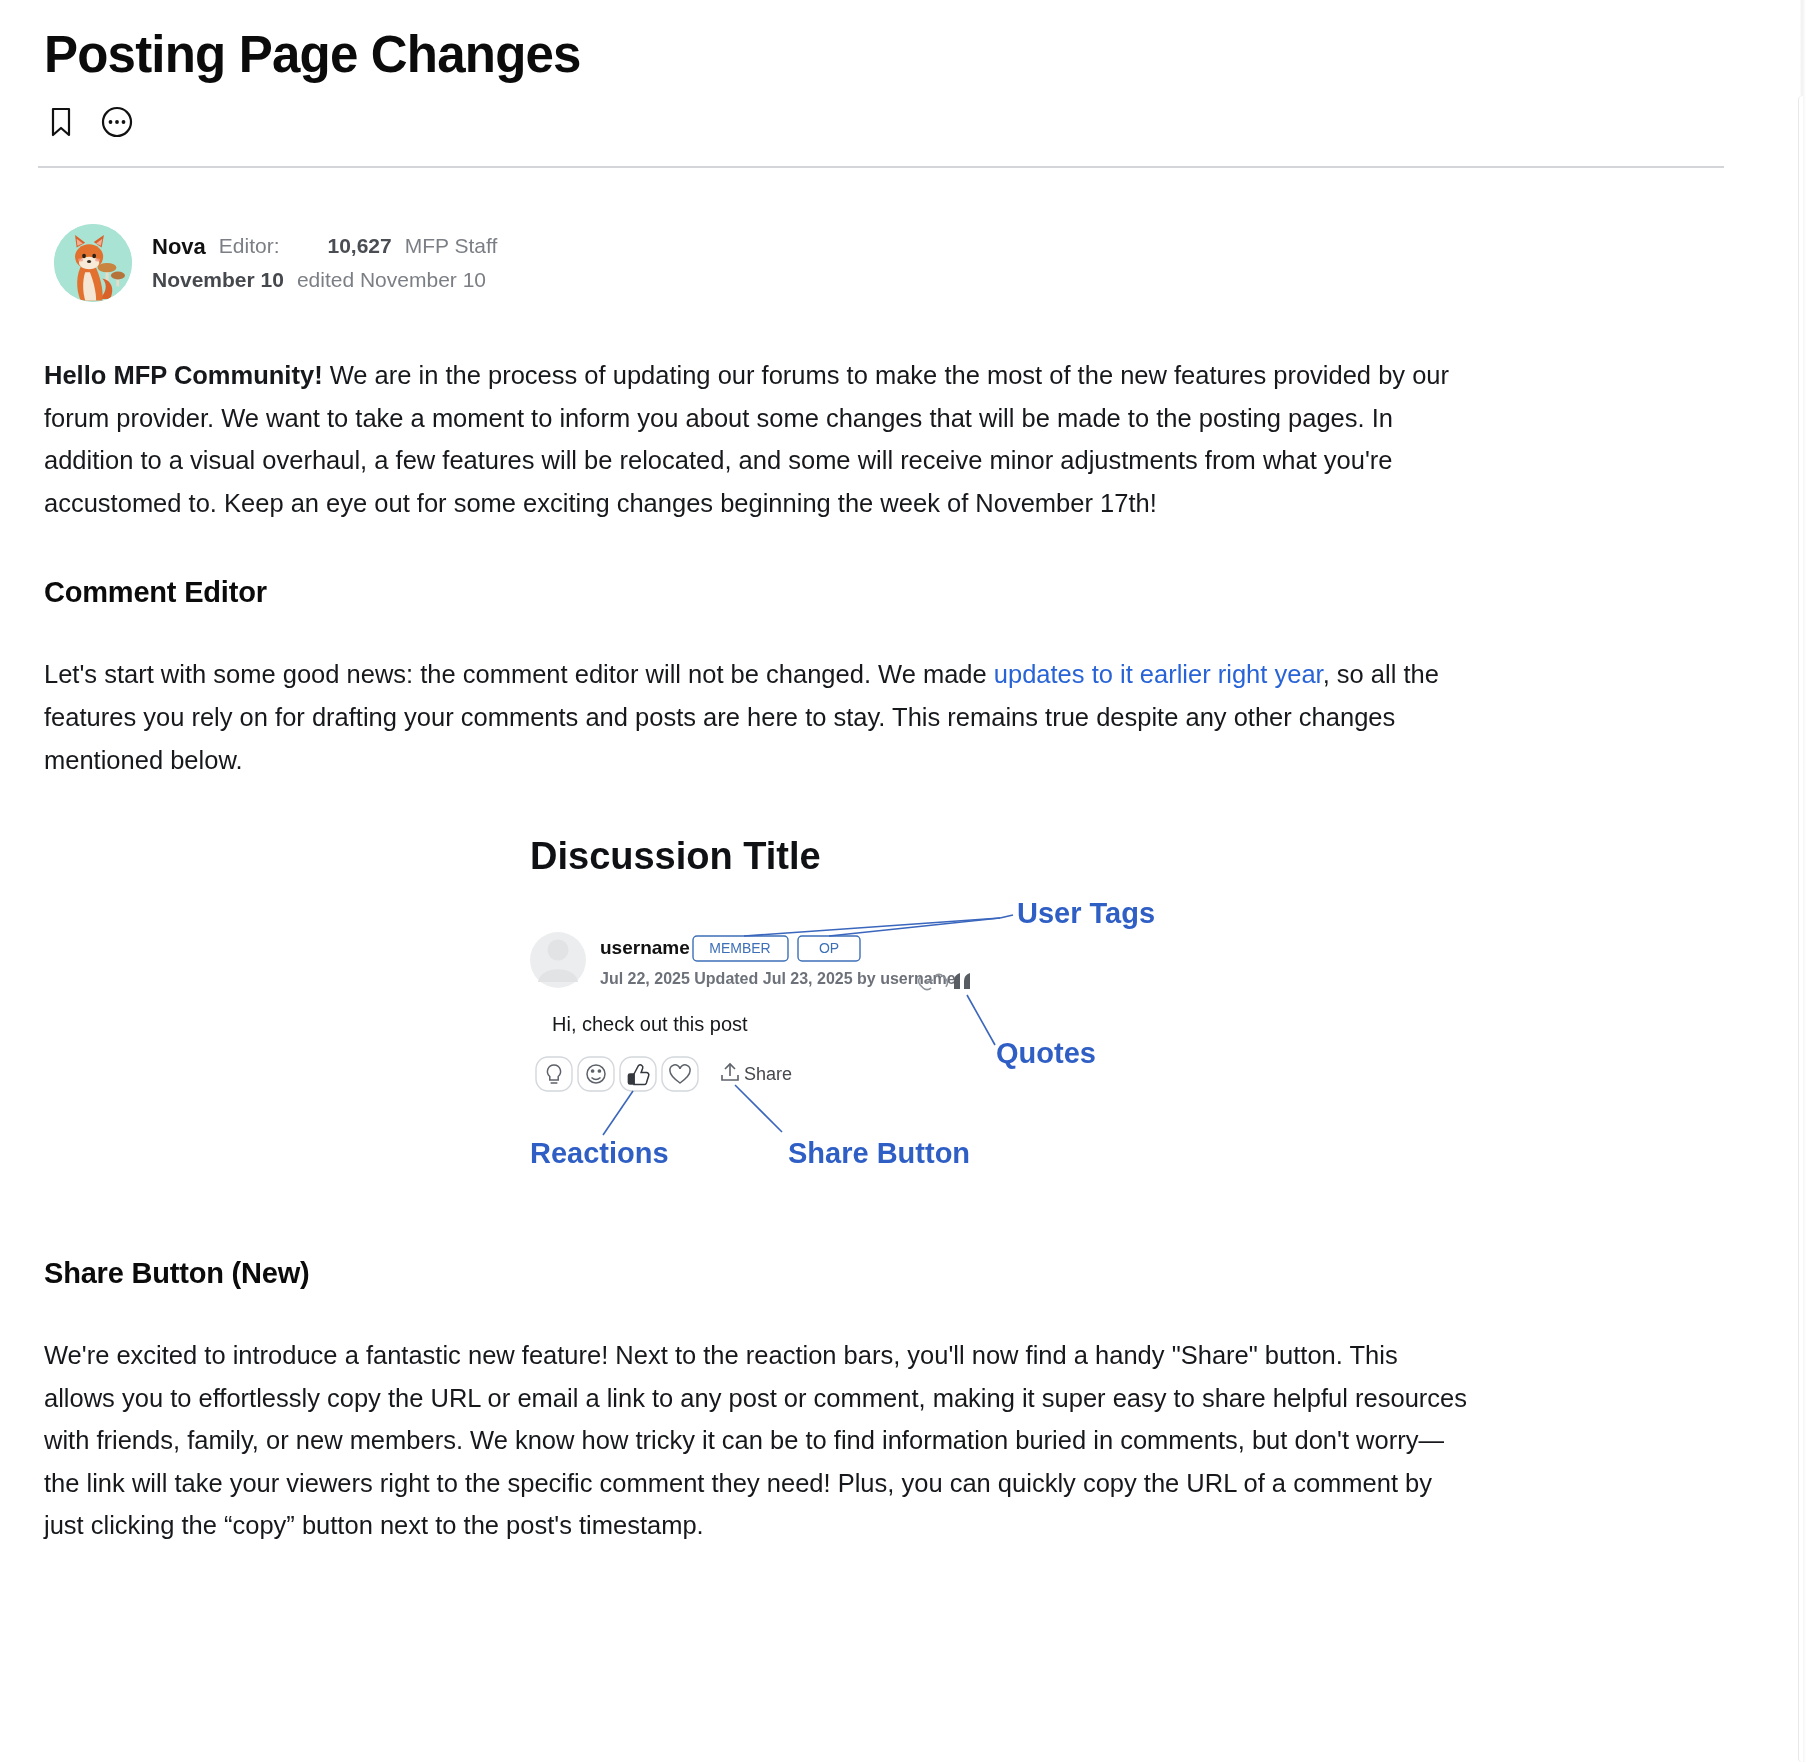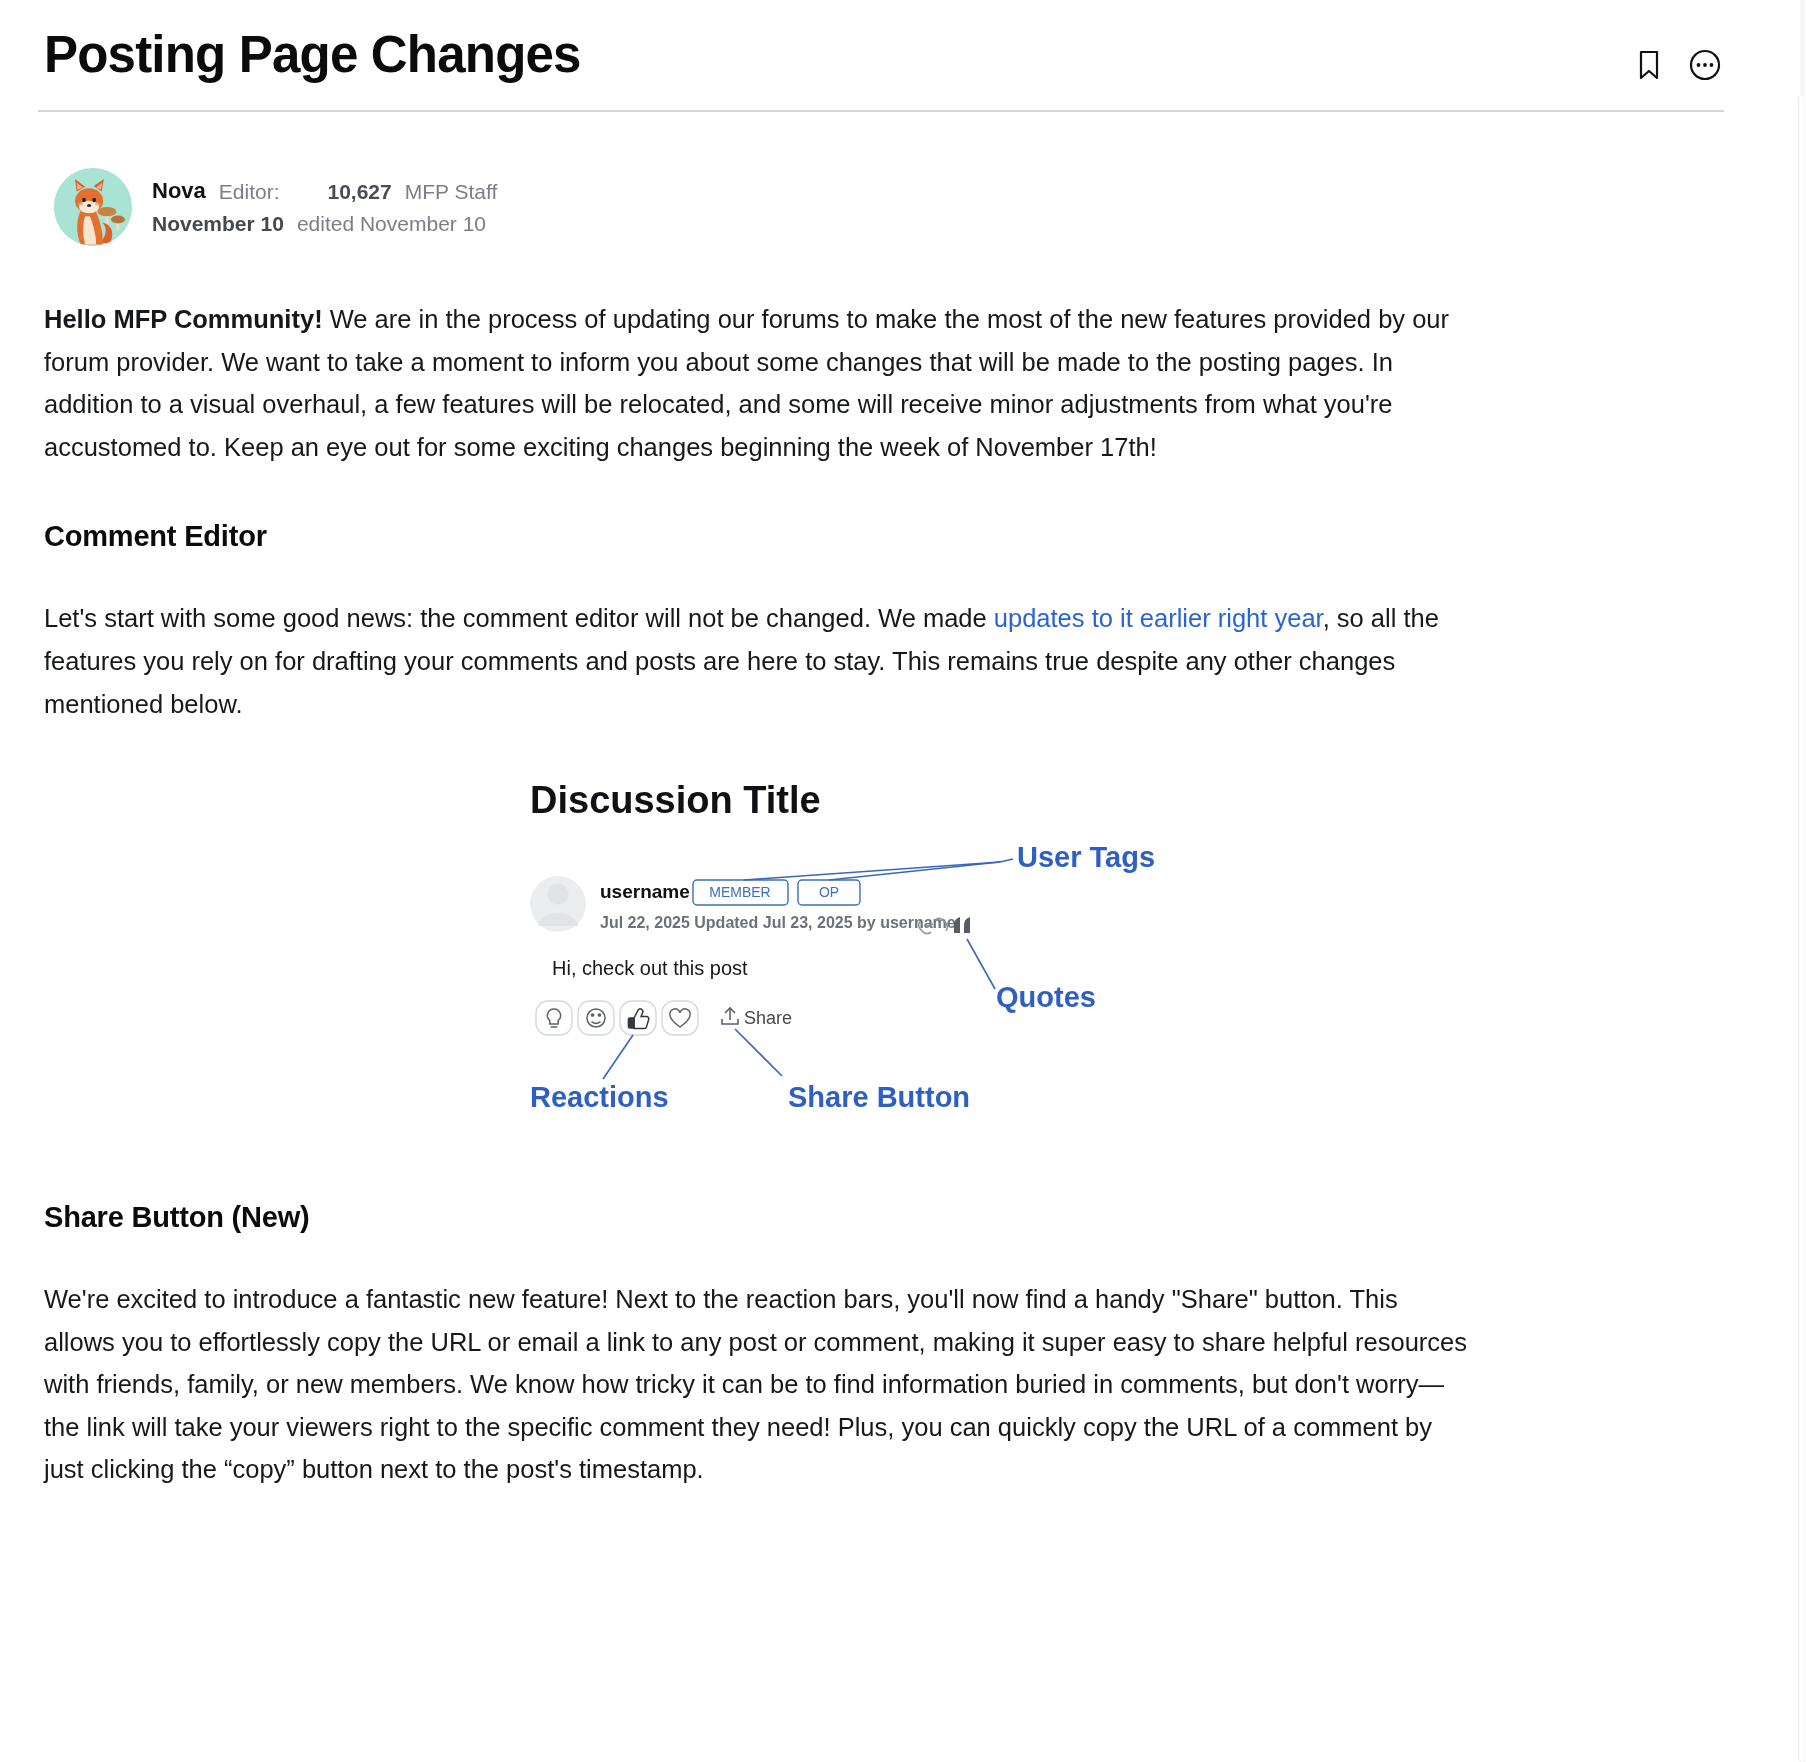--- a/index.html
+++ b/index.html
@@ -31,20 +31,21 @@
     border-radius: 4px 0 0 4px;
   }
 
   
   .header {
     position: relative;
     padding: 26px 42px 0 44px;
     display: flex;
     align-items: flex-start;
     justify-content: space-between;
+    flex-direction: column;
   }
   .page-title {
     font-size: 51px;
     font-weight: bold;
     letter-spacing: -0.8px;
     color: #0b0b0b;
     line-height: 1.12;
     margin: 0;
   }
   .header-actions {
@@ -79,21 +80,21 @@
     width: 78px; height: 78px;
     border-radius: 50%;
     overflow: hidden;
     flex: none;
     background: #a9e3d3;
   }
   .avatar svg { display: block; width: 100%; height: 100%; }
   .author-meta { padding-top: 6px; }
   .author-line {
     display: flex;
-    align-items: flex-end;
+    align-items: flex-start;
     gap: 13px;
     line-height: 1.55;
   }
   .author-name { font-size: 22px; font-weight: bold; color: #111; }
   .meta-muted { font-size: 21px; color: #7b7f85; }
   .meta-strong { font-size: 21px; color: #4a4e54; font-weight: bold; margin-left: 35px; }
   .meta-date { font-size: 21px; color: #45484d; font-weight: bold; }
 
   
   .body { padding: 0 30px 0 44px; }

